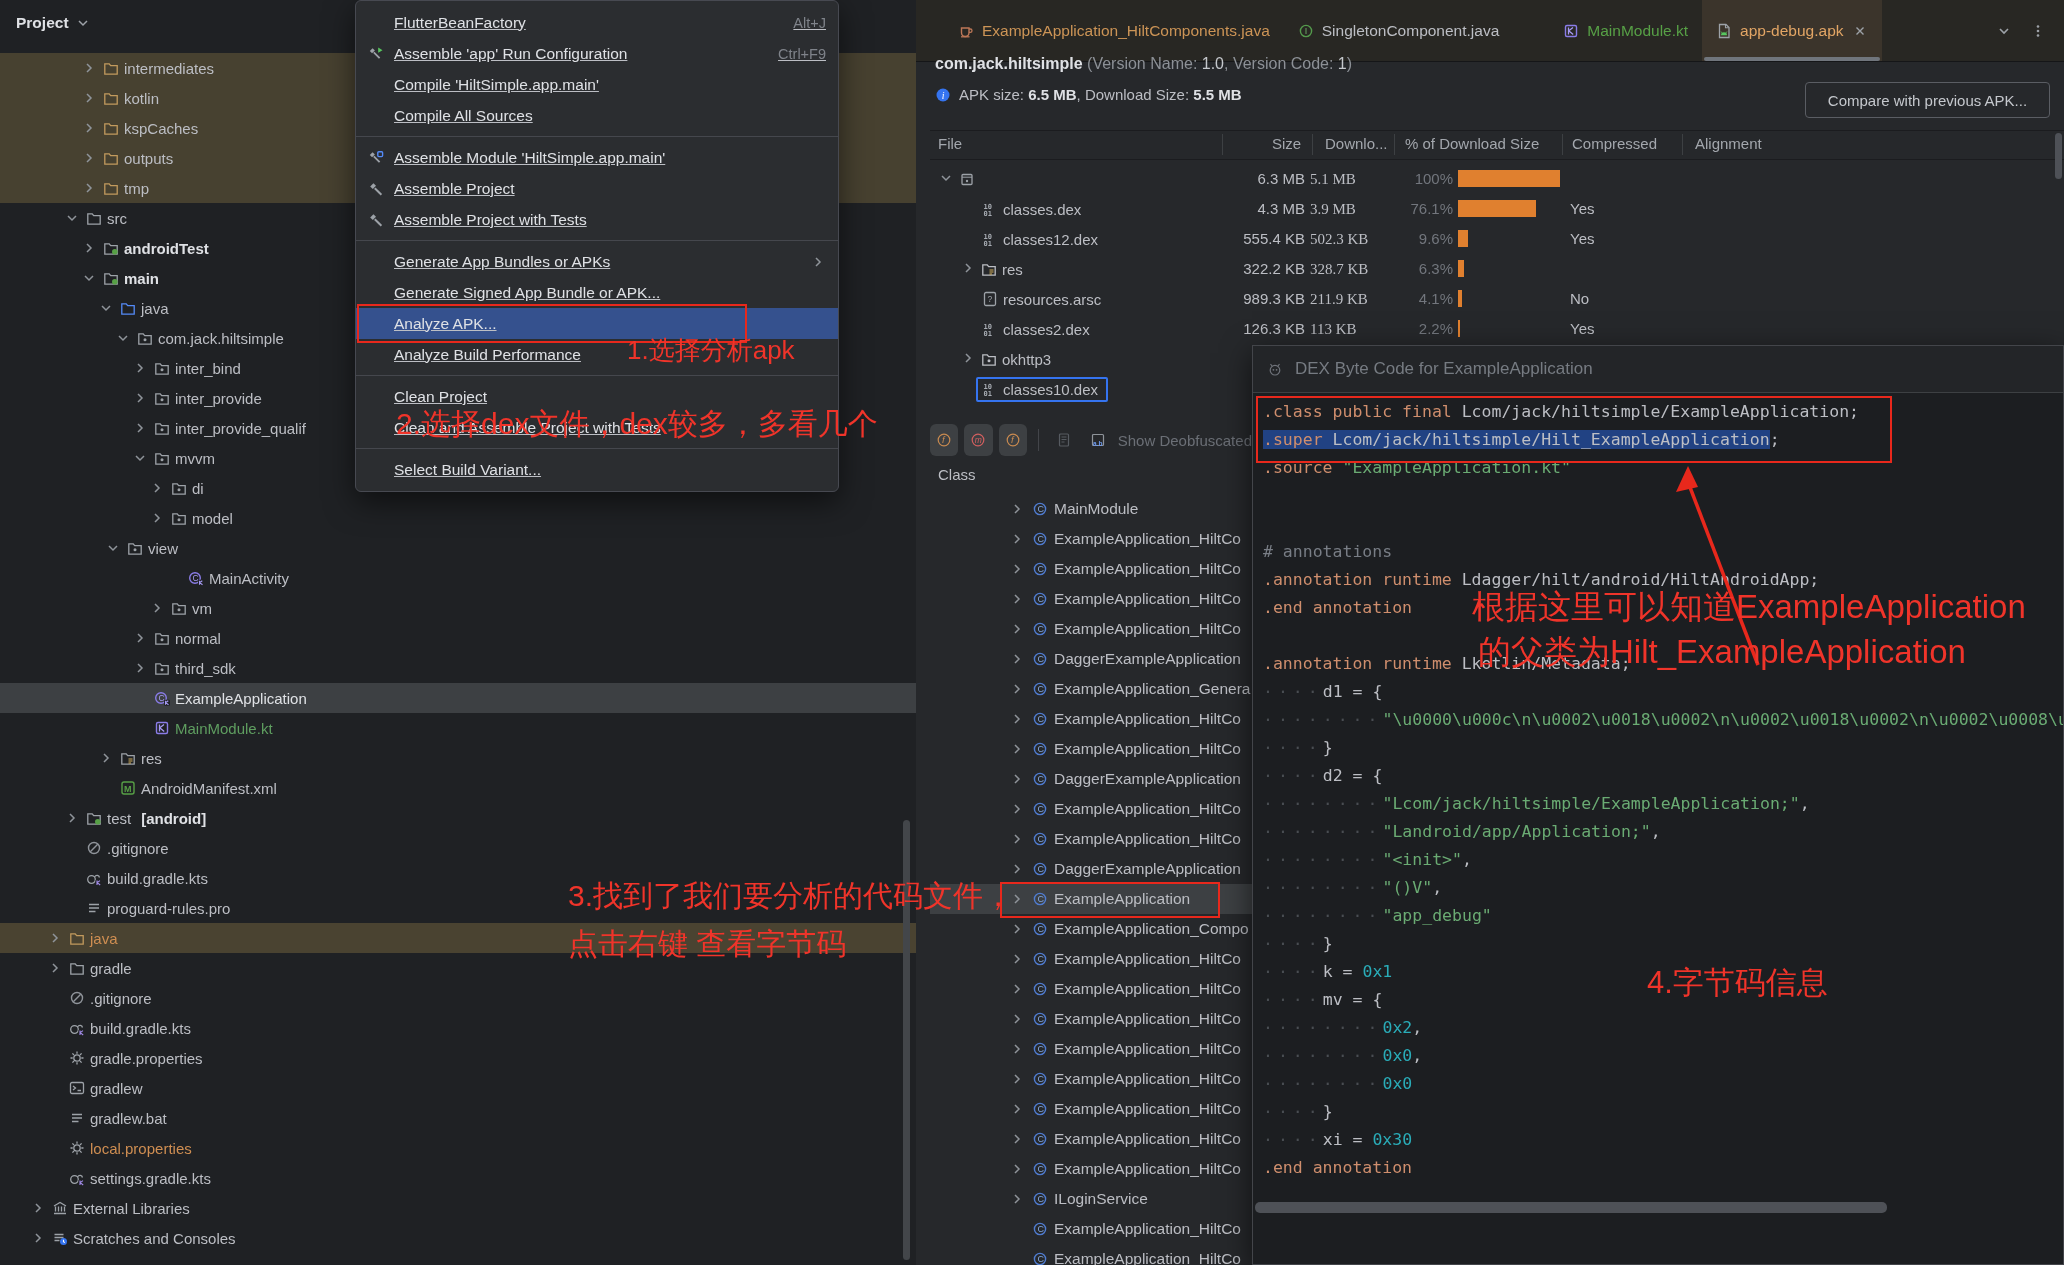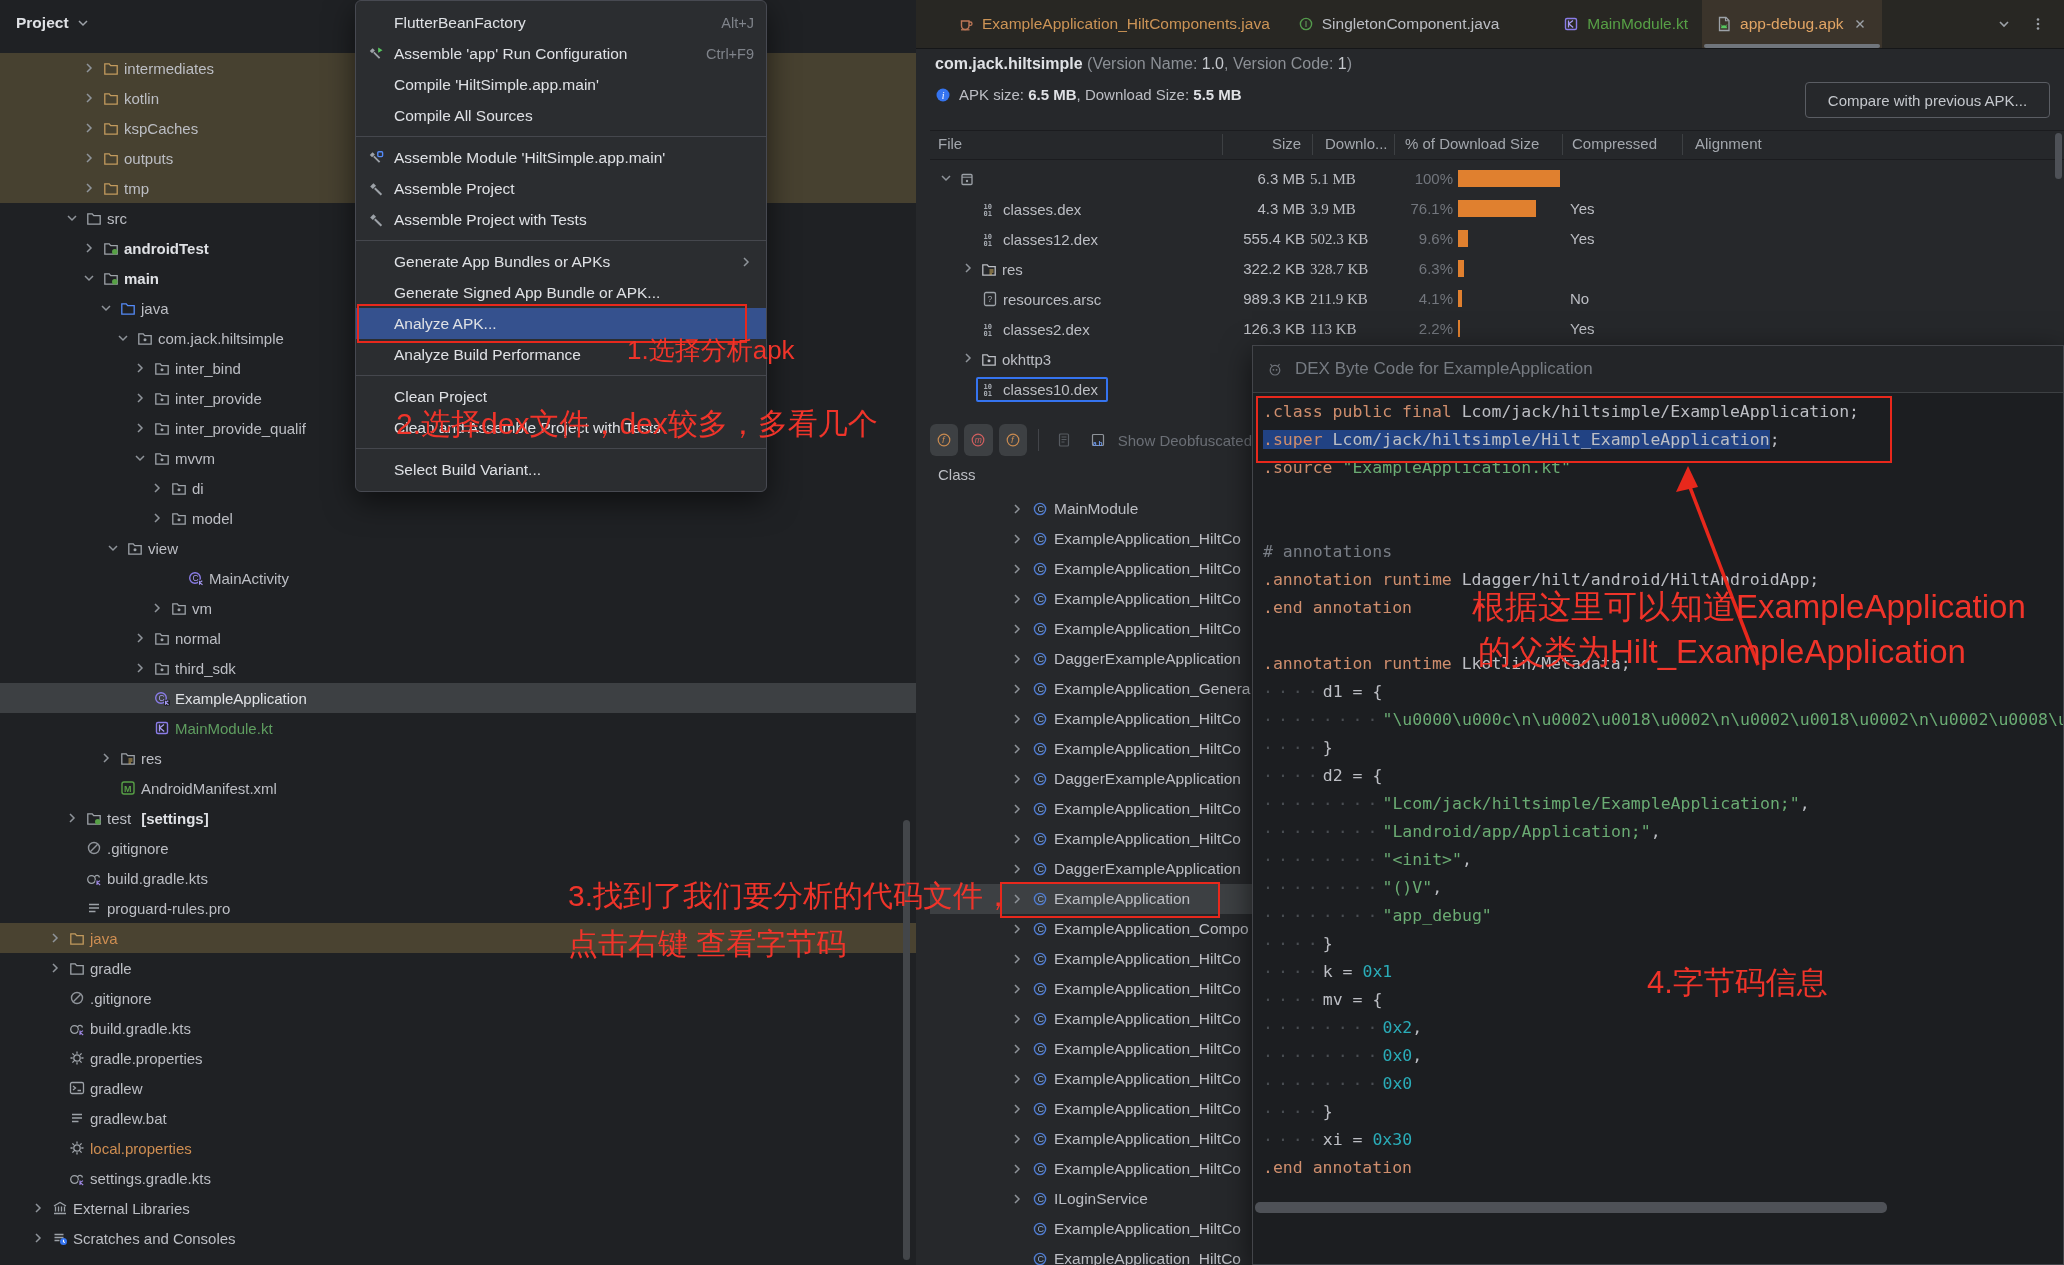--- a/index.html
+++ b/index.html
@@ -18,31 +18,31 @@
   .tlabel{color:#bcbec4;}
   .tlabel.b{font-weight:bold;color:#dfe1e5;}
   .tlabel.green{color:#5f9e60;}
   .tlabel.orange{color:#cf8e52;}
   .tsuffix{font-weight:bold;color:#dfe1e5;margin-left:5px;}
   .bg-brown{background:#474130;}
   .bg-build{background:#4a4331;}
   .bg-sel{background:#3d4043;}
   #left-scroll{left:903px;top:820px;width:7px;height:440px;background:#43464a;border-radius:4px;}
   
-  #context-menu{left:355px;top:0;width:412px;background:#2b2d30;border:1px solid #474951;border-radius:6px;
-      box-shadow:0 10px 30px rgba(0,0,0,.55);padding:6px 0;z-index:50;box-sizing:border-box;}
+  #context-menu{left:355px;top:0;width:484px;background:#2b2d30;border:1px solid #474951;border-radius:6px;
+      box-shadow:0 10px 30px rgba(0,0,0,.55);padding:6px 0;z-index:50;box-sizing:border-box;text-decoration:underline;}
   .mitem{height:31px;display:flex;align-items:center;padding:0 12px 0 10px;gap:8px;font-size:15.5px;color:#dfe1e5;}
   .mitem .mic{width:20px;flex:0 0 20px;display:inline-flex;justify-content:center;}
   .mitem .mlabel{flex:1;}
   .mitem .mshort{color:#7f838a;font-size:14.5px;}
   .mitem.msel{background:#35518e;}
   .msep{height:1px;background:#45474d;margin:5px 0;}
   
   #right-root{left:916px;top:0;width:1148px;height:1265px;background:#26282b;}
-  #tab-bar{left:916px;top:0;width:1148px;height:49px;background:#282723;display:flex;align-items:stretch;padding-left:28px;box-sizing:border-box;border-bottom:1px solid #151618;}
+  #tab-bar{left:916px;top:0;width:1148px;height:62px;background:#282723;display:flex;align-items:stretch;padding-left:28px;box-sizing:border-box;border-bottom:1px solid #151618;}
   .tab{display:flex;align-items:center;gap:8px;padding:0 14px;font-size:15.5px;position:relative;}
   .tab.active{background:#3b342b;}
   .tab .tab-underline{position:absolute;left:2px;right:2px;bottom:0;height:4px;background:#70757c;border-radius:2px;}
   #tab-controls{margin-left:auto;display:flex;align-items:center;gap:18px;padding:0 18px;}
   
   #apk-pkg-line{left:935px;top:55px;font-size:16px;}
   .seg-b{font-weight:bold;color:#dfe1e5;}
   .seg-g{color:#8c9096;}
   .seg-gb{color:#c5c8cd;}
   #apk-info-line{left:935px;top:86px;display:flex;align-items:center;gap:8px;}
@@ -440,21 +440,21 @@
               <path d="M6 4l4 4-4 4" fill="none" stroke="#8f949a" stroke-width="1.5"></path>
             </svg>
           </span>
           <span class="ic" style="color: rgb(157, 162, 168);">
             <svg width="16" height="16" viewBox="0 0 16 16">
               <path d="M1.8 3.8h4.4l1.5 1.9h6.5v8.5H1.8z" fill="none" stroke="currentColor" stroke-width="1.3"></path>
               <circle cx="11.8" cy="11.8" r="2.8" fill="#57a046"></circle>
             </svg>
           </span>
           <span class="tlabel">test</span>
-          <span class="tsuffix">[settings]</span>
+          <span class="tsuffix">[android]</span>
         </div>
         <div class="trow" style="padding-left: 63px;">
           <span class="chev"></span>
           <span class="ic">
             <svg width="16" height="16" viewBox="0 0 16 16">
               <circle cx="8" cy="8" r="5.5" fill="none" stroke="#8f949a" stroke-width="1.4"></circle>
               <path d="M4.3 11.7L11.7 4.3" stroke="#8f949a" stroke-width="1.4"></path>
             </svg>
           </span>
           <span class="tlabel">.gitignore</span>

